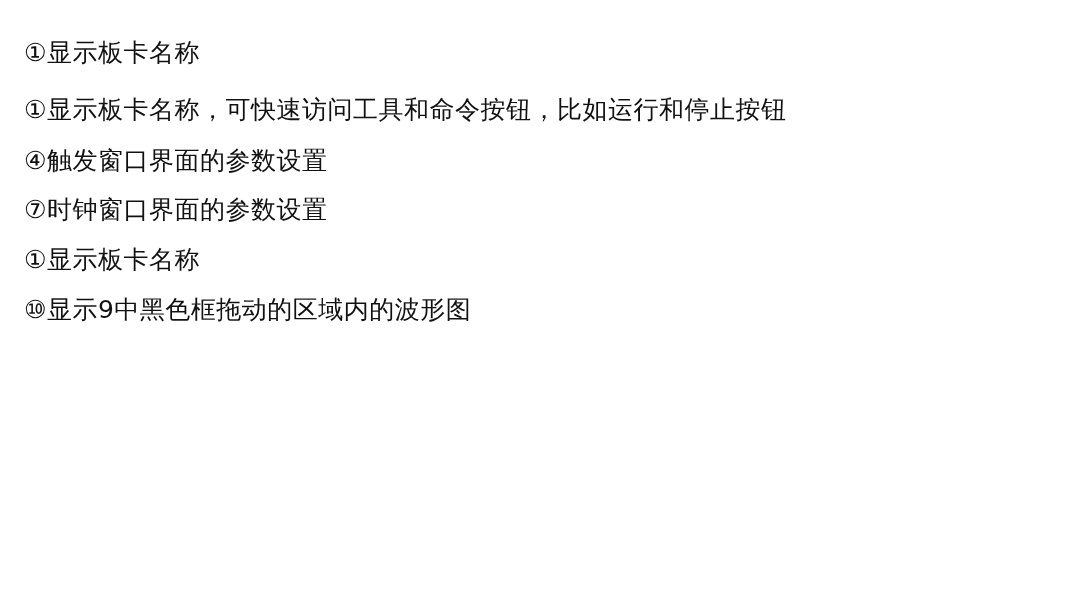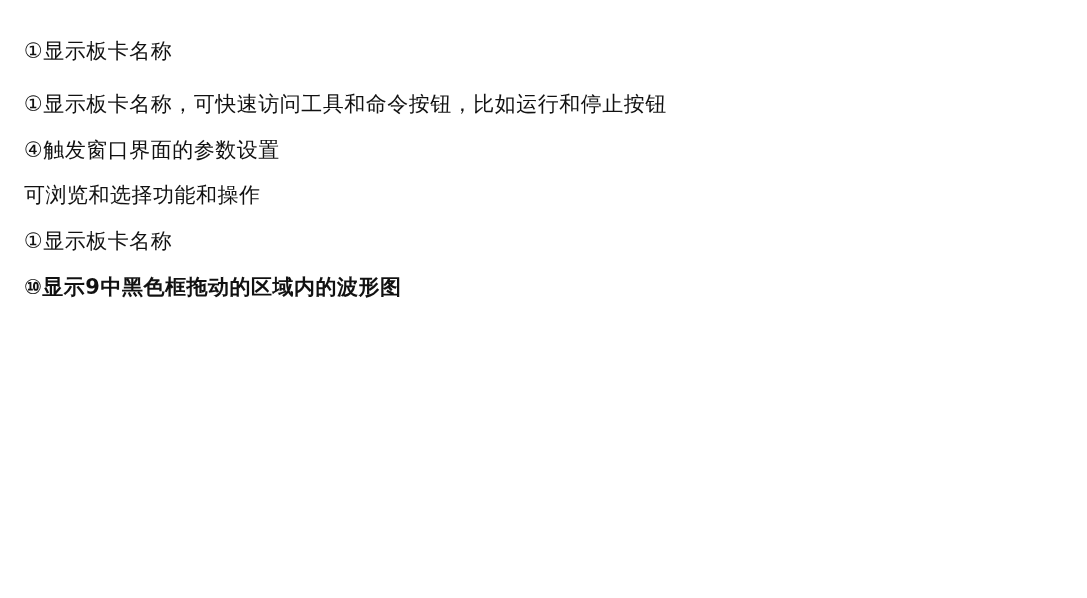--- a/index.html
+++ b/index.html
@@ -20,44 +20,44 @@
     height: 598px;
     box-sizing: border-box;
     padding: 40px 20px 20px 24px;
   }
   .legend-list {
     list-style: none;
     margin: 0;
     padding: 0;
   }
   .legend-item {
-    font-size: 21px;
+    font-size: 25px;
     line-height: 1.05;
     letter-spacing: 0.5px;
     color: #111111;
     white-space: nowrap;
     font-weight: 500;
   }
   
   .legend-item.s0 { margin-bottom: 31px; }
   .legend-item.s1 { margin-bottom: 31px; }
   .legend-item.s2 { margin-bottom: 24px; }
   .legend-item.s3 { margin-bottom: 23px; }
   .legend-item.s4 { margin-bottom: 24px; }
   .legend-item.s5 { margin-bottom: 24px; }
   .legend-item.s6 { margin-bottom: 24px; }
   .legend-item.s7 { margin-bottom: 24px; }
   .legend-item.s8 { margin-bottom: 22px; }
-  .legend-item.s9 { margin-bottom: 0; font-weight: bold; }
+  .legend-item.s9 { margin-bottom: 0; }
 </style>
 </head>
 <body>
 
 <div class="page">
   <ul class="legend-list">
     <li class="legend-item s0">①显示板卡名称</li>
     <li class="legend-item s2">①显示板卡名称，可快速访问工具和命令按钮，比如运行和停止按钮</li>
     <li class="legend-item s3">④触发窗口界面的参数设置</li>
-    <li class="legend-item s6">可浏览和选择功能和操作</li>
+    <li class="legend-item s6">⑦时钟窗口界面的参数设置</li>
     <li class="legend-item s7">①显示板卡名称</li>
     <li class="legend-item s9">⑩显示9中黑色框拖动的区域内的波形图</li>
   </ul>
 </div>
 
 </body></html>

